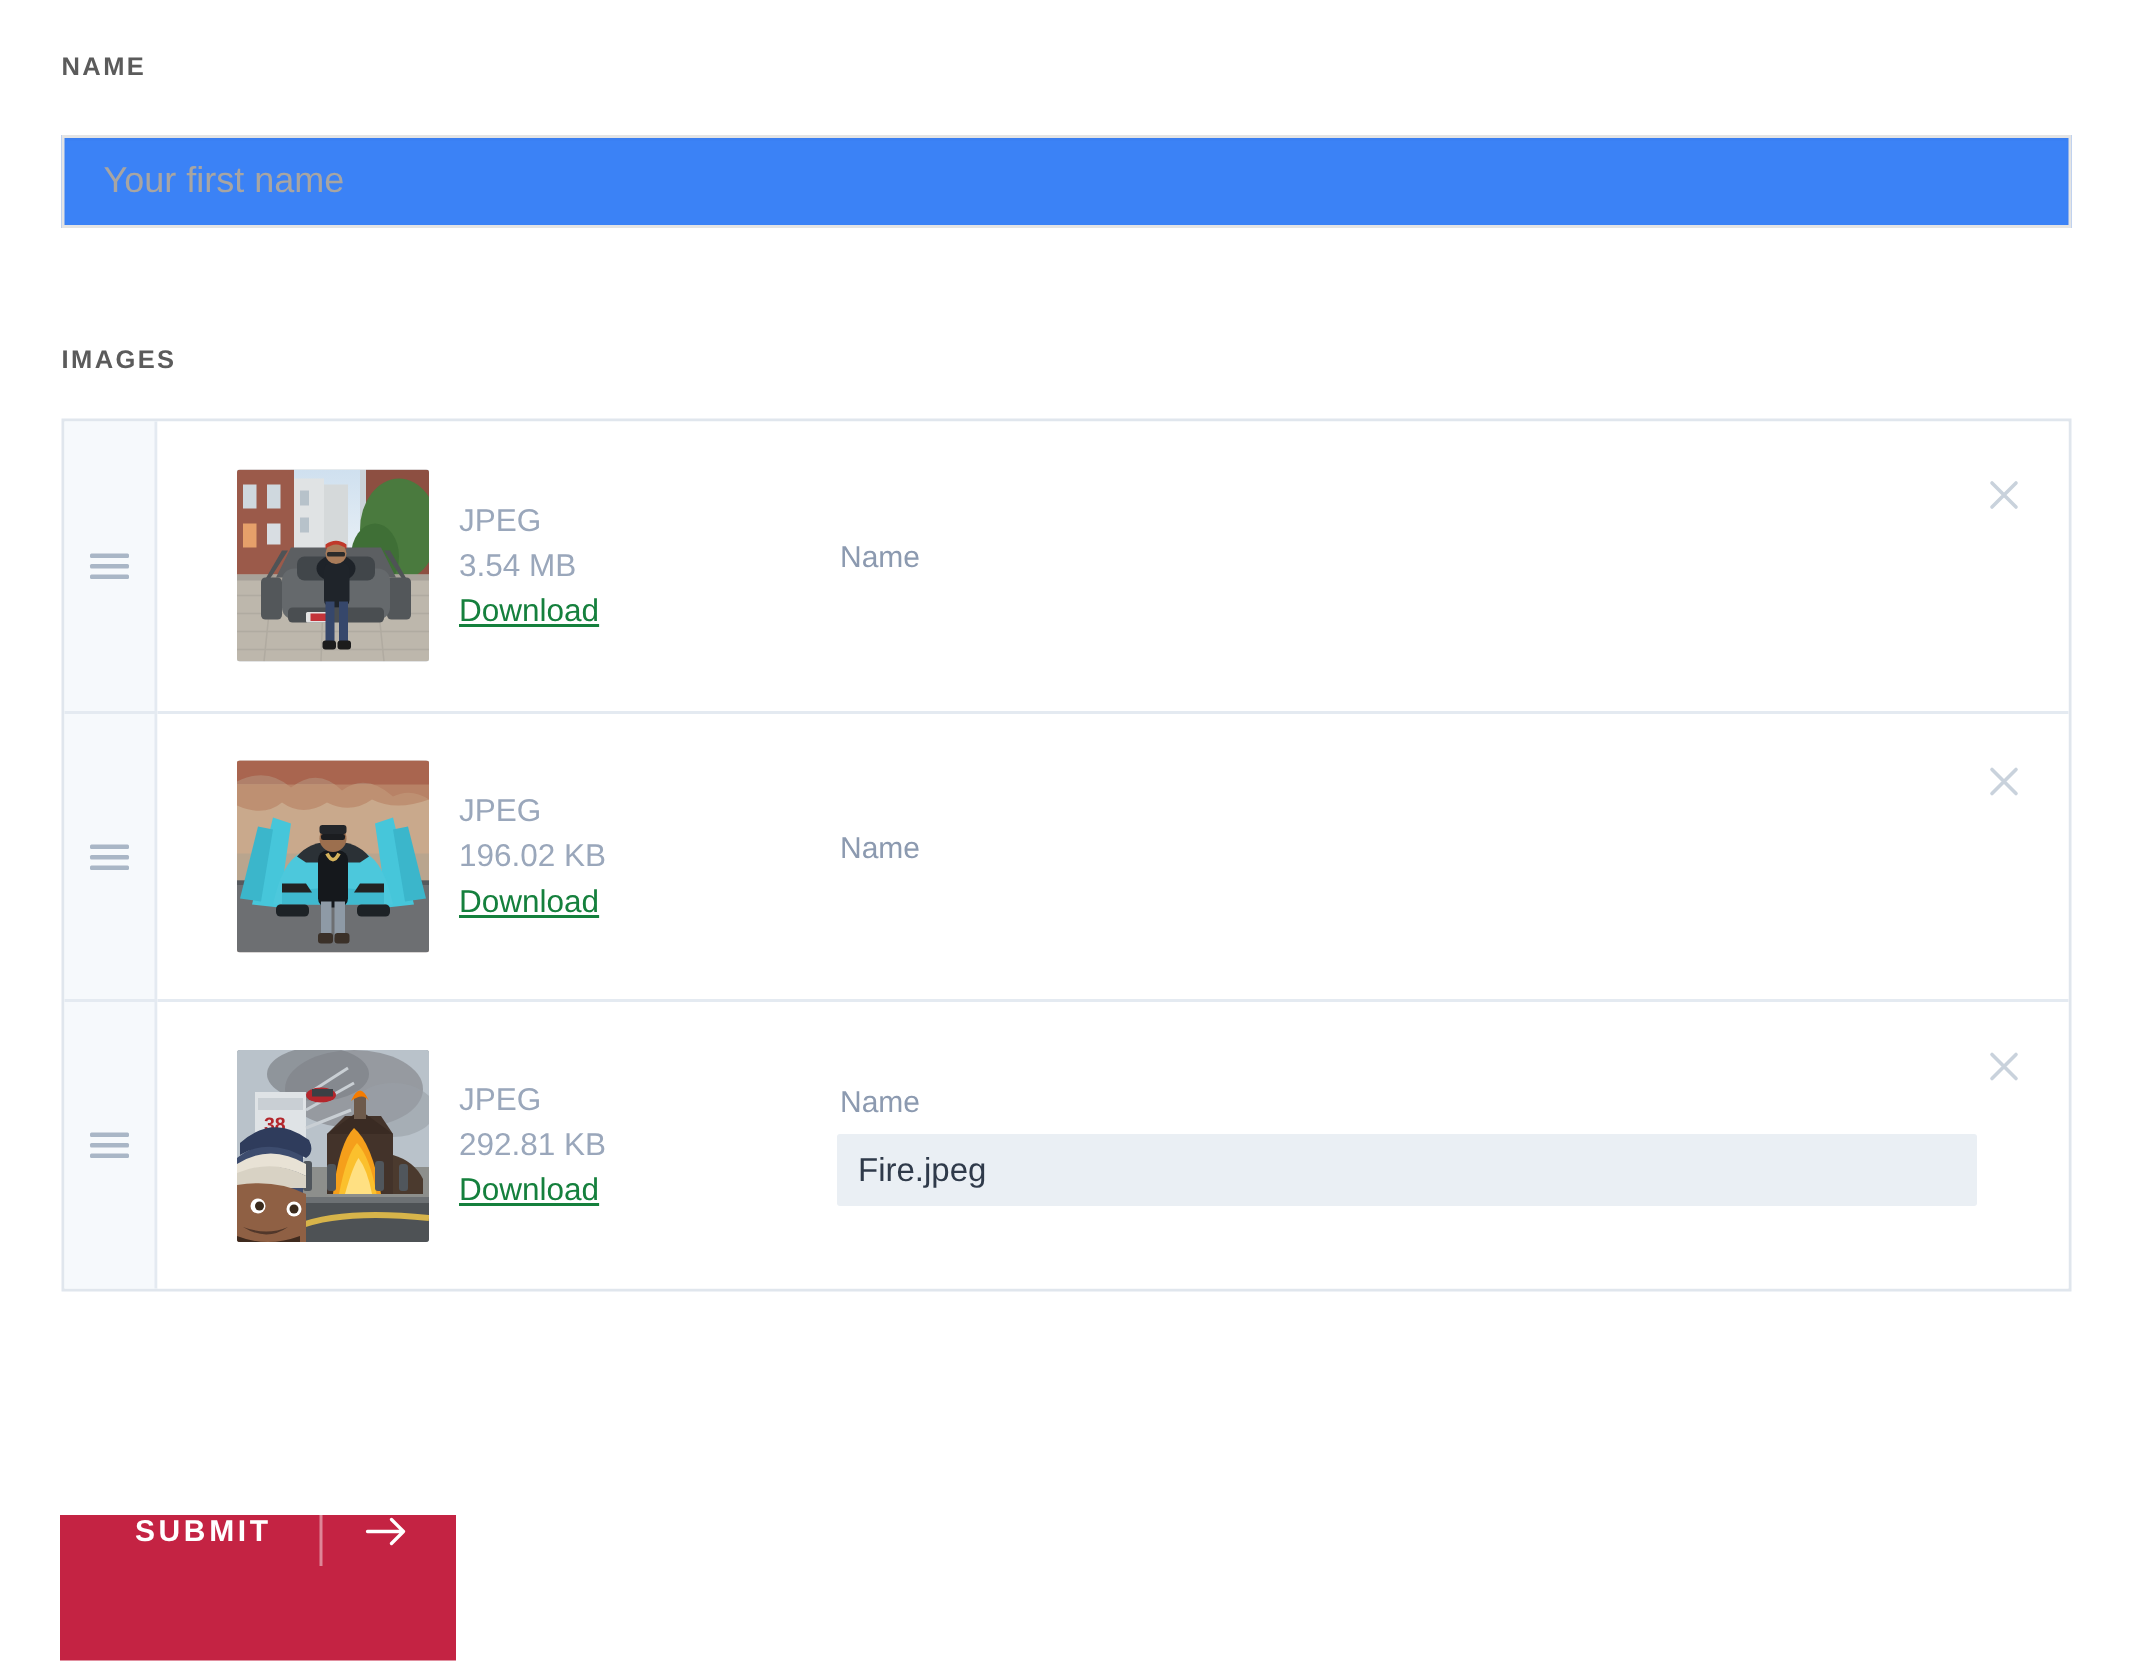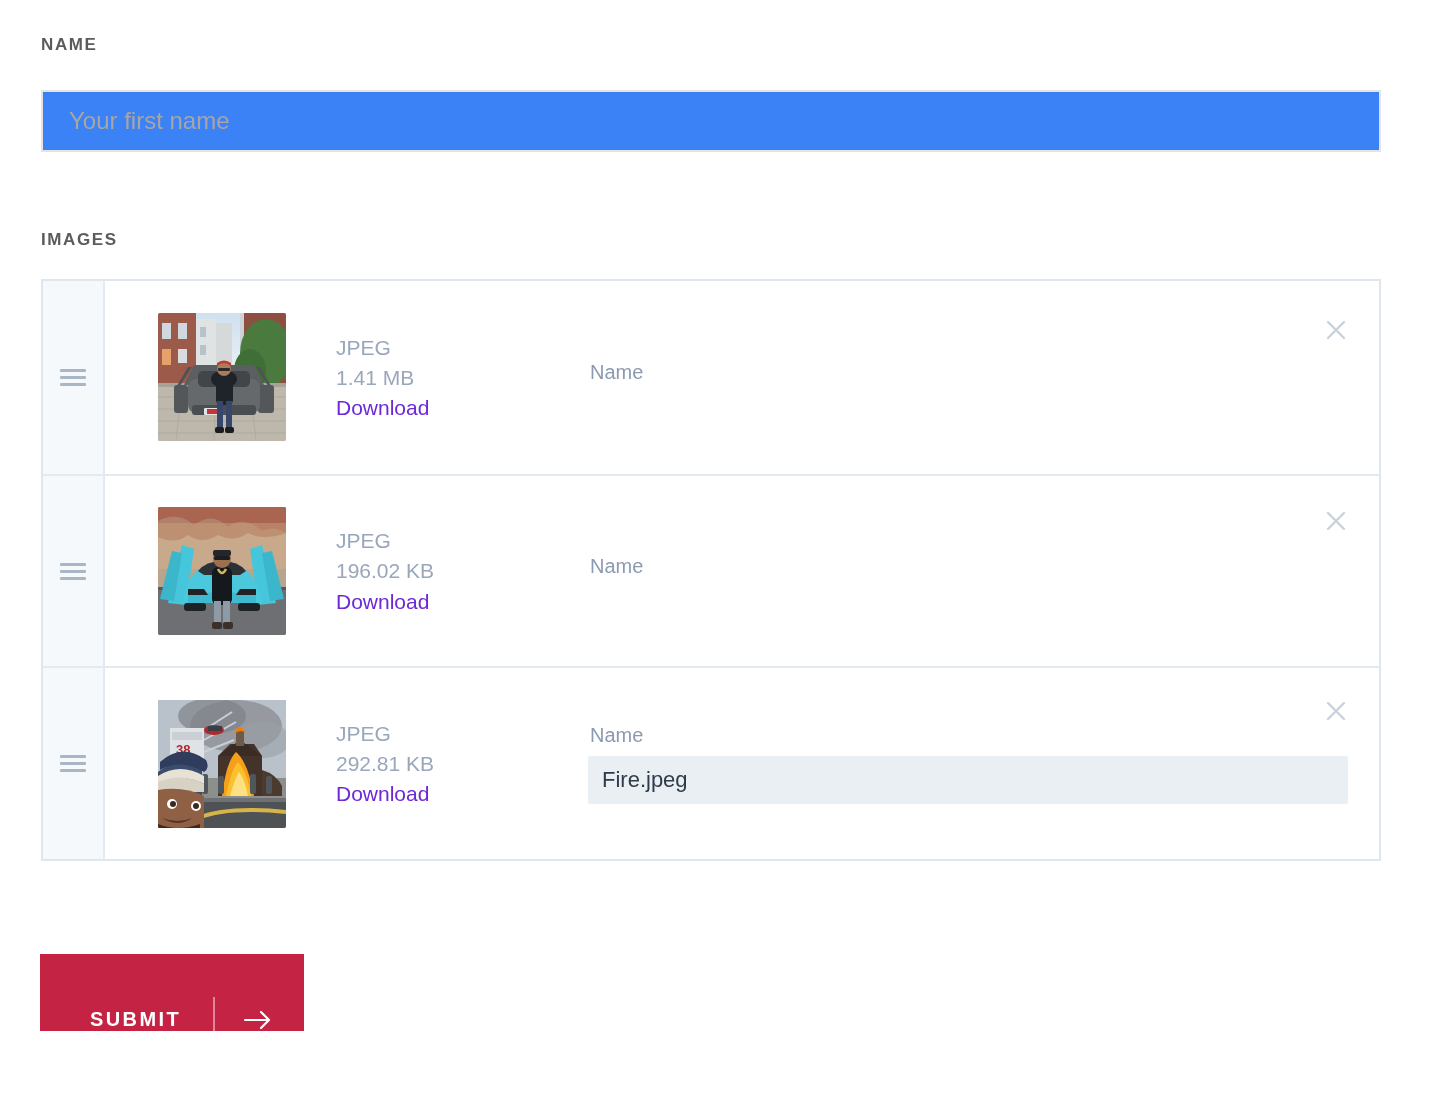--- a/index.html
+++ b/index.html
@@ -101,32 +101,33 @@
     border-radius: 2px;
     overflow: hidden;
     position: relative;
     background: #d9dde2;
     margin-left: 21px;
   }
   .thumb svg { display: block; width: 128px; height: 128px; }
 
   .meta {
     flex: 0 0 auto;
-    margin-left: 50px;
+    margin-left: 20px;
     width: 230px;
     display: flex;
     flex-direction: column;
     gap: 7px;
     font-size: 21px;
     color: #9aa7bb;
     line-height: 1.1;
   }
   .meta .type, .meta .size { color: #9aa7bb; }
   .meta .dl {
-    color: #6d28d9;
+    color: #15803d;
+    text-decoration: underline;
     cursor: pointer;
   }
 
   .name-field-wrap {
     flex: 0 0 auto;
     width: 760px;
     margin-left: 22px;
     display: flex;
     flex-direction: column;
   }
@@ -160,26 +161,26 @@
     line-height: 0;
   }
   .remove-btn svg { display: block; }
   .row-0 .remove-btn { top: 34px; }
   .row-1 .remove-btn { top: 30px; }
   .row-2 .remove-btn { top: 28px; }
 
   
   .submit-btn {
     position: absolute;
-    left: 40px; top: 954px;
-    width: 264px; height: 77px;
+    left: 40px; top: 1010px;
+    width: 264px; height: 97px;
     background: #c42343;
     border: none;
     display: flex;
-    align-items: flex-end;
+    align-items: flex-start;
     cursor: pointer;
     padding: 0 0 0 50px;
     font-family: "Liberation Sans", sans-serif;
   }
   .submit-btn .label {
     color: #ffffff;
     font-size: 20px;
     font-weight: bold;
     letter-spacing: 2.4px;
   }
@@ -262,21 +263,21 @@
             <path d="M59 53 q7 -6 14 0 l0 -3 q-7 -5 -14 0 Z" fill="#c0392b"></path>
             <rect x="60" y="55" width="12" height="3" rx="1" fill="#2b2b2b"></rect>
             <rect x="59" y="88" width="6" height="28" fill="#36476b"></rect>
             <rect x="68" y="88" width="6" height="28" fill="#36476b"></rect>
             <rect x="57" y="114" width="9" height="6" rx="2" fill="#1c1c1c"></rect>
             <rect x="67" y="114" width="9" height="6" rx="2" fill="#1c1c1c"></rect>
           </svg>
         </div>
         <div class="meta">
           <span class="type">JPEG</span>
-          <span class="size">1.41 MB</span>
+          <span class="size">3.54 MB</span>
           <a class="dl">Download</a>
         </div>
         <div class="name-field-wrap">
           <span class="field-label">Name</span>
         </div>
         <button class="remove-btn">
           <svg width="30" height="30" viewBox="0 0 30 30">
             <path d="M7 7 L23 23 M23 7 L7 23" stroke="#c9d2dc" stroke-width="2.4" fill="none" stroke-linecap="round"></path>
           </svg>
         </button>

